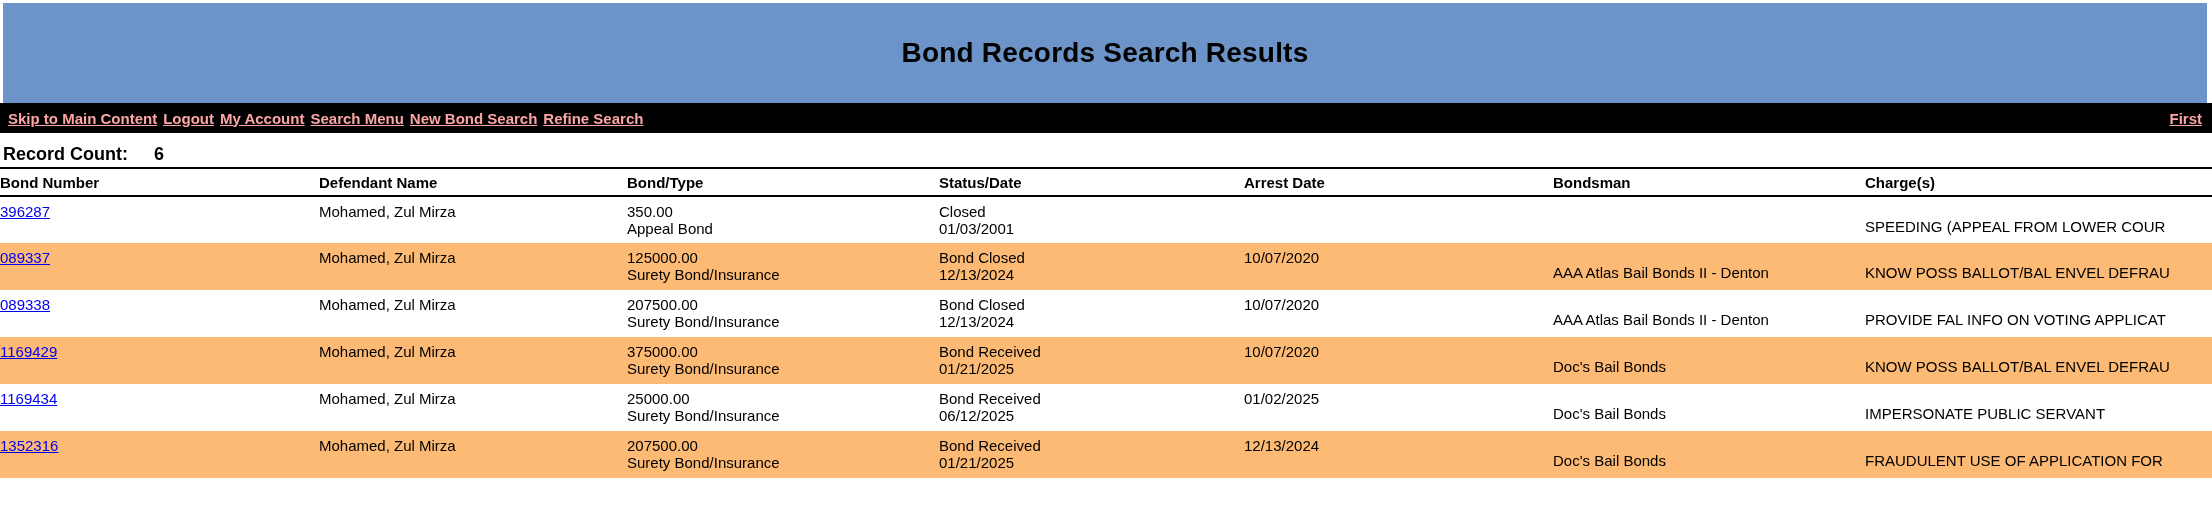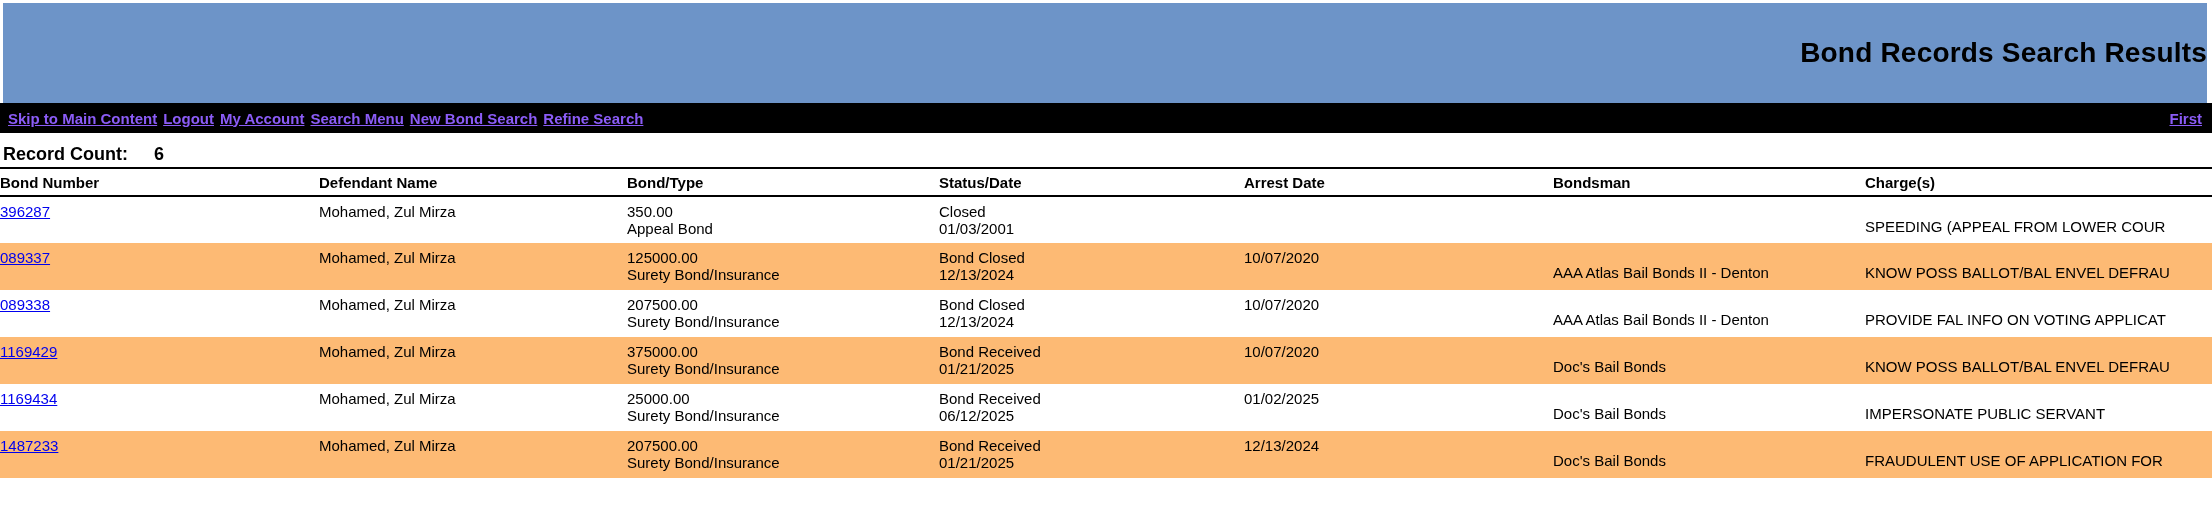--- a/index.html
+++ b/index.html
@@ -10,39 +10,39 @@
     color: #000;
     overflow: hidden;
   }
   
   .banner {
     margin: 3px 5px 0 3px;
     height: 100px;
     background: #6D94C8;
     display: flex;
     align-items: center;
-    justify-content: flex-end;
+    justify-content: center;
   }
   .banner h1 {
     font-size: 28px;
     font-weight: bold;
     letter-spacing: 0.2px;
   }
   
   .navbar {
     height: 30px;
     background: #000000;
     display: flex;
     align-items: center;
     justify-content: space-between;
     padding: 0 10px 0 8px;
   }
   .nav-links { display: flex; gap: 6px; }
   .navbar a {
-    color: #8b5cf6;
+    color: #fca5a5;
     font-size: 15px;
     font-weight: bold;
     text-decoration: underline;
     white-space: nowrap;
     cursor: pointer;
   }
   
   .summary { padding: 3px 0 2px 3px; }
   .summary-line { font-size: 18px; line-height: 21px; white-space: nowrap; margin-top: 8px; }
   .summary-line b { font-weight: bold; }
@@ -212,21 +212,21 @@
       <td>
         <div>Bond Received</div>
         <div>06/12/2025</div>
       </td>
       <td>01/02/2025</td>
       <td class="vmid">Doc's Bail Bonds</td>
       <td class="vmid charge-cell">IMPERSONATE PUBLIC SERVANT</td>
     </tr>
 
     <tr class="alt">
-      <td class="pad8"><a class="bond-link">1487233</a></td>
+      <td class="pad8"><a class="bond-link">1352316</a></td>
       <td>Mohamed, Zul Mirza</td>
       <td>
         <div>207500.00</div>
         <div>Surety Bond/Insurance</div>
       </td>
       <td>
         <div>Bond Received</div>
         <div>01/21/2025</div>
       </td>
       <td>12/13/2024</td>

